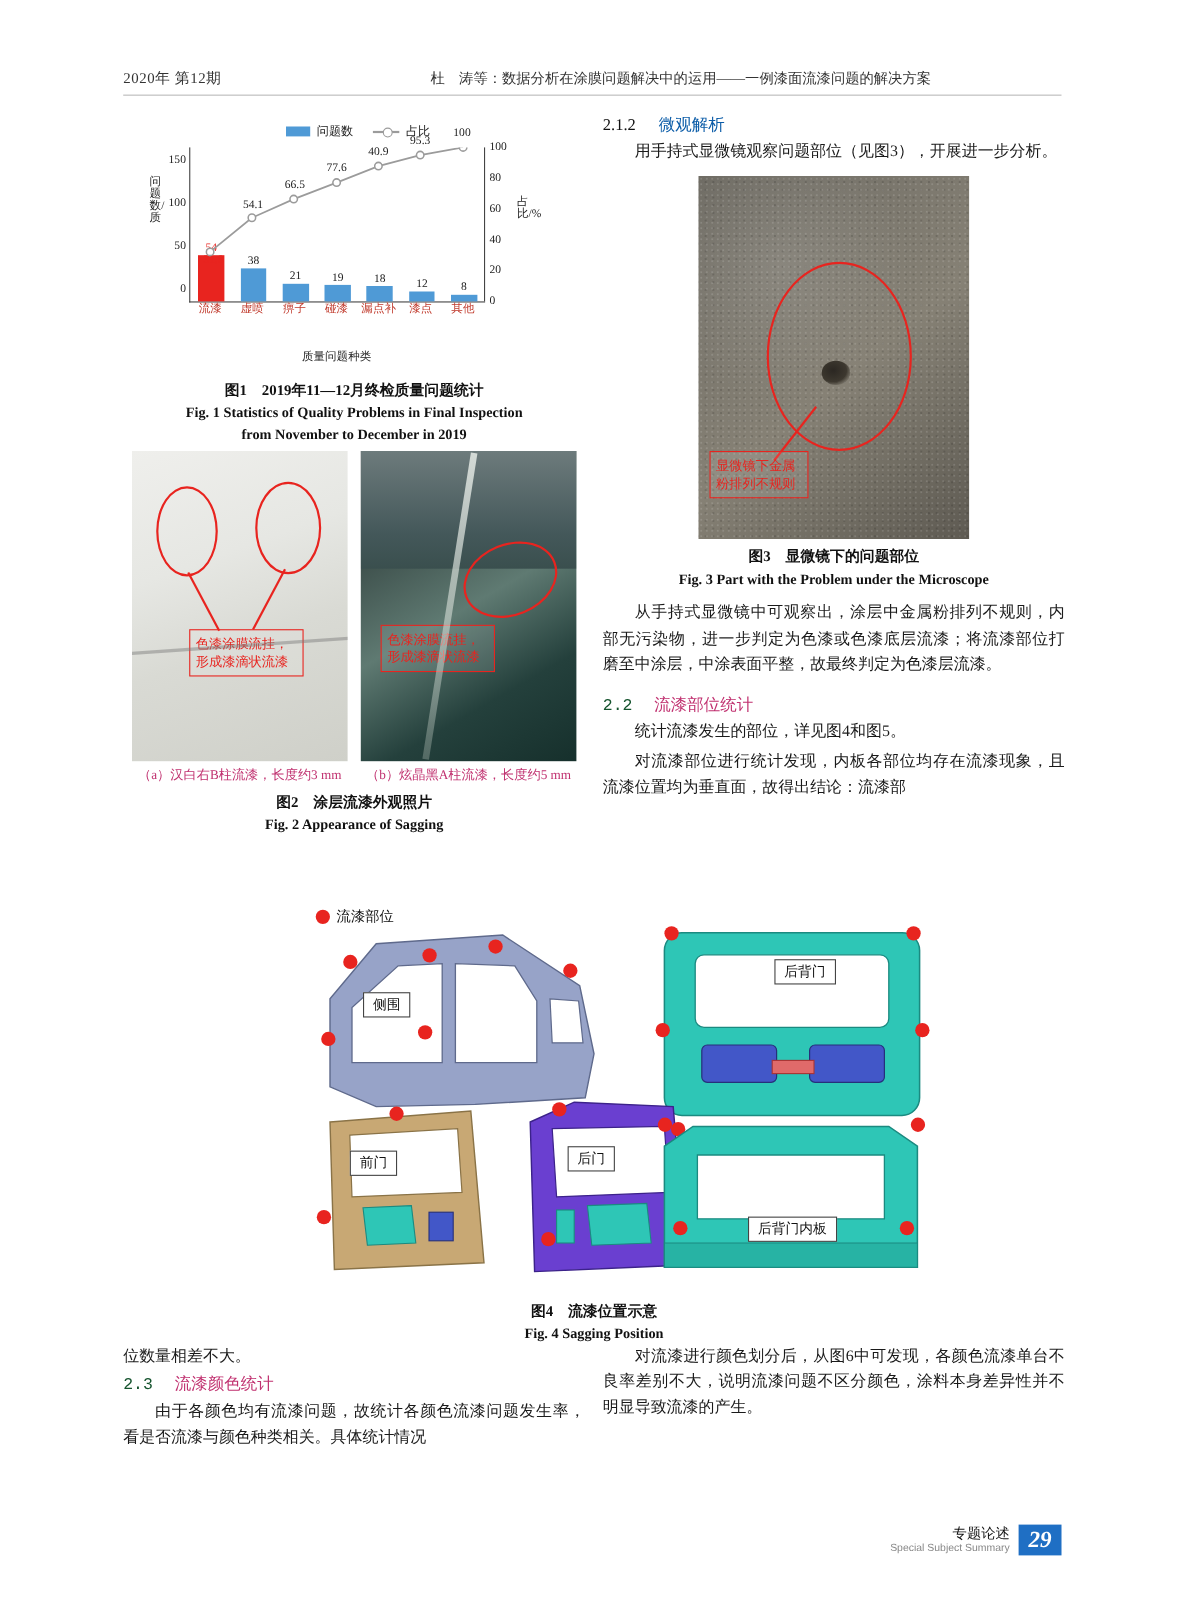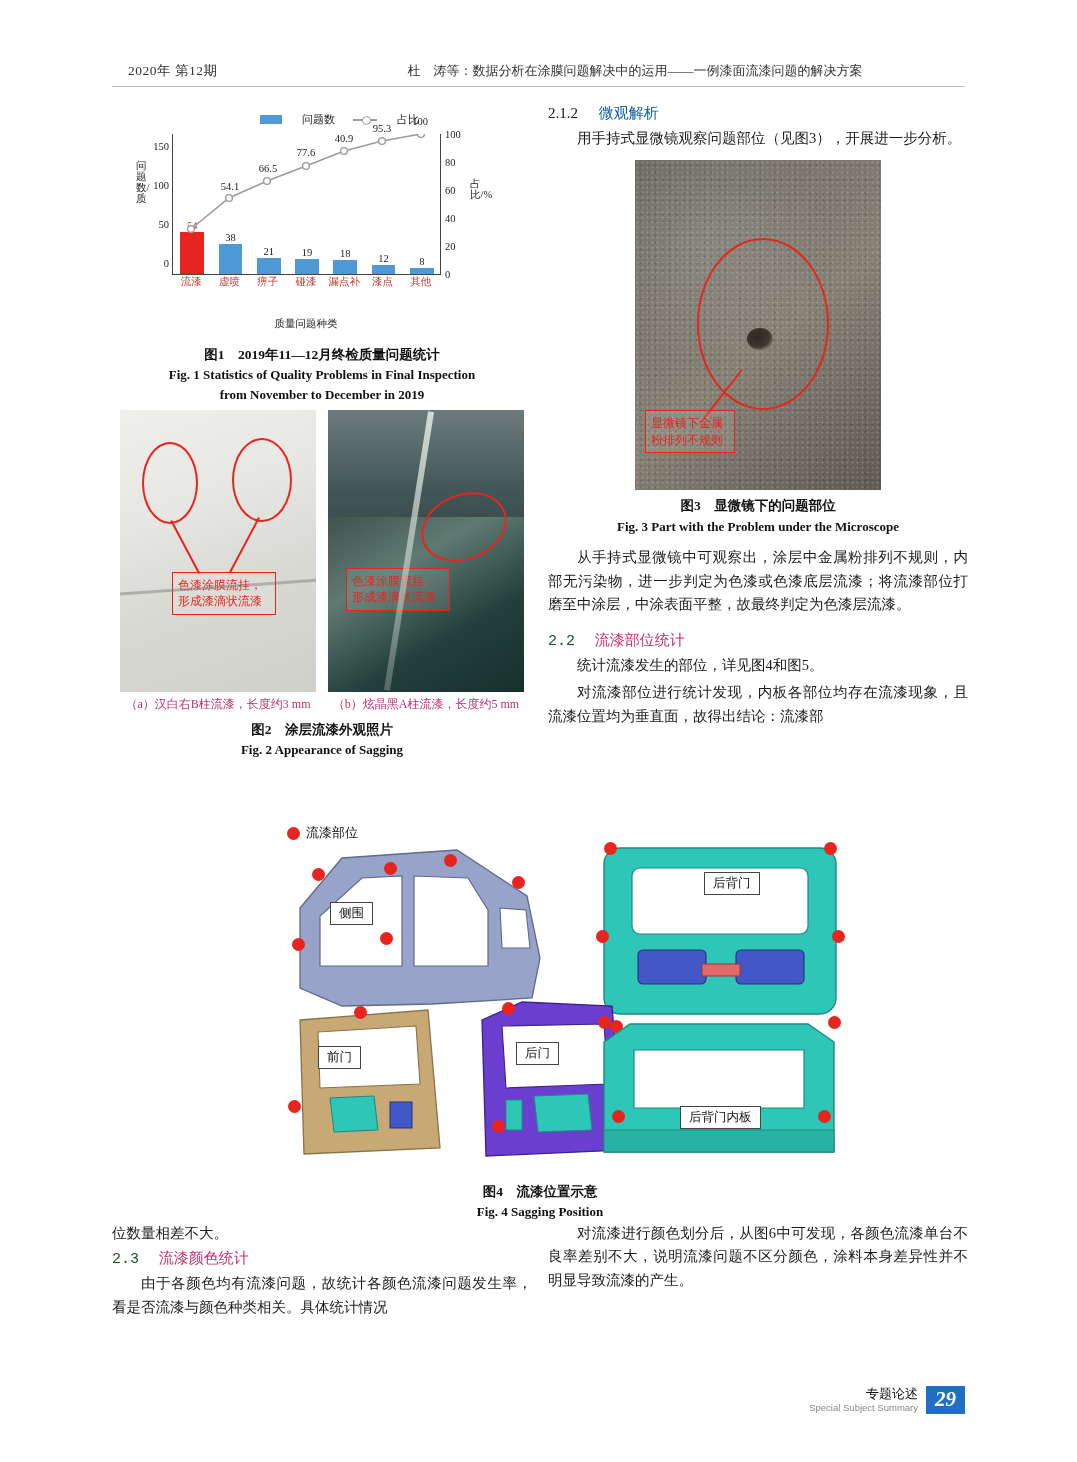--- a/index.html
+++ b/index.html
@@ -16,40 +16,40 @@
     padding:0;
   }
   
   .running-head{
     position:absolute;top:62px;left:112px;right:112px;
     display:flex;align-items:flex-end;
     font-size:13.5px;color:#333;
     padding-bottom:6px;
     border-bottom:1px solid #b9b9b9;
   }
-  .running-head .issue{font-family:"Liberation Serif",serif;letter-spacing:.5px;margin-left:16px;}
+  .running-head .issue{font-family:"Liberation Serif",serif;letter-spacing:.5px;}
   .running-head .title{
     margin-left:190px;
     font-size:13px;
     white-space:nowrap;
   }
   
   .col-left{position:absolute;left:112px;top:104px;width:420px;}
   .col-right{position:absolute;left:548px;top:104px;width:420px;}
 
   
   .fig1-wrap{position:relative;width:420px;height:235px;}
   .chart{
     position:absolute;left:8px;top:8px;width:370px;height:200px;
   }
   .legend{
     position:absolute;top:0px;left:140px;
     display:flex;gap:18px;font-size:11px;align-items:center;
   }
-  .legend .item{display:flex;align-items:center;gap:20px;}
+  .legend .item{display:flex;align-items:center;gap:6px;}
   .legend .swatch-bar{width:22px;height:9px;background:#4f9ad6;display:inline-block;}
   .legend .swatch-line{width:24px;height:2px;background:#9b9b9b;display:inline-block;position:relative;}
   .legend .swatch-line:after{
     content:"";position:absolute;left:9px;top:-3px;width:7px;height:7px;
     background:#fff;border:1.4px solid #9b9b9b;border-radius:50%;
   }
   .plot{
     position:absolute;left:52px;top:22px;width:268px;height:140px;
     border-left:1px solid #444;border-bottom:1px solid #444;
   }

